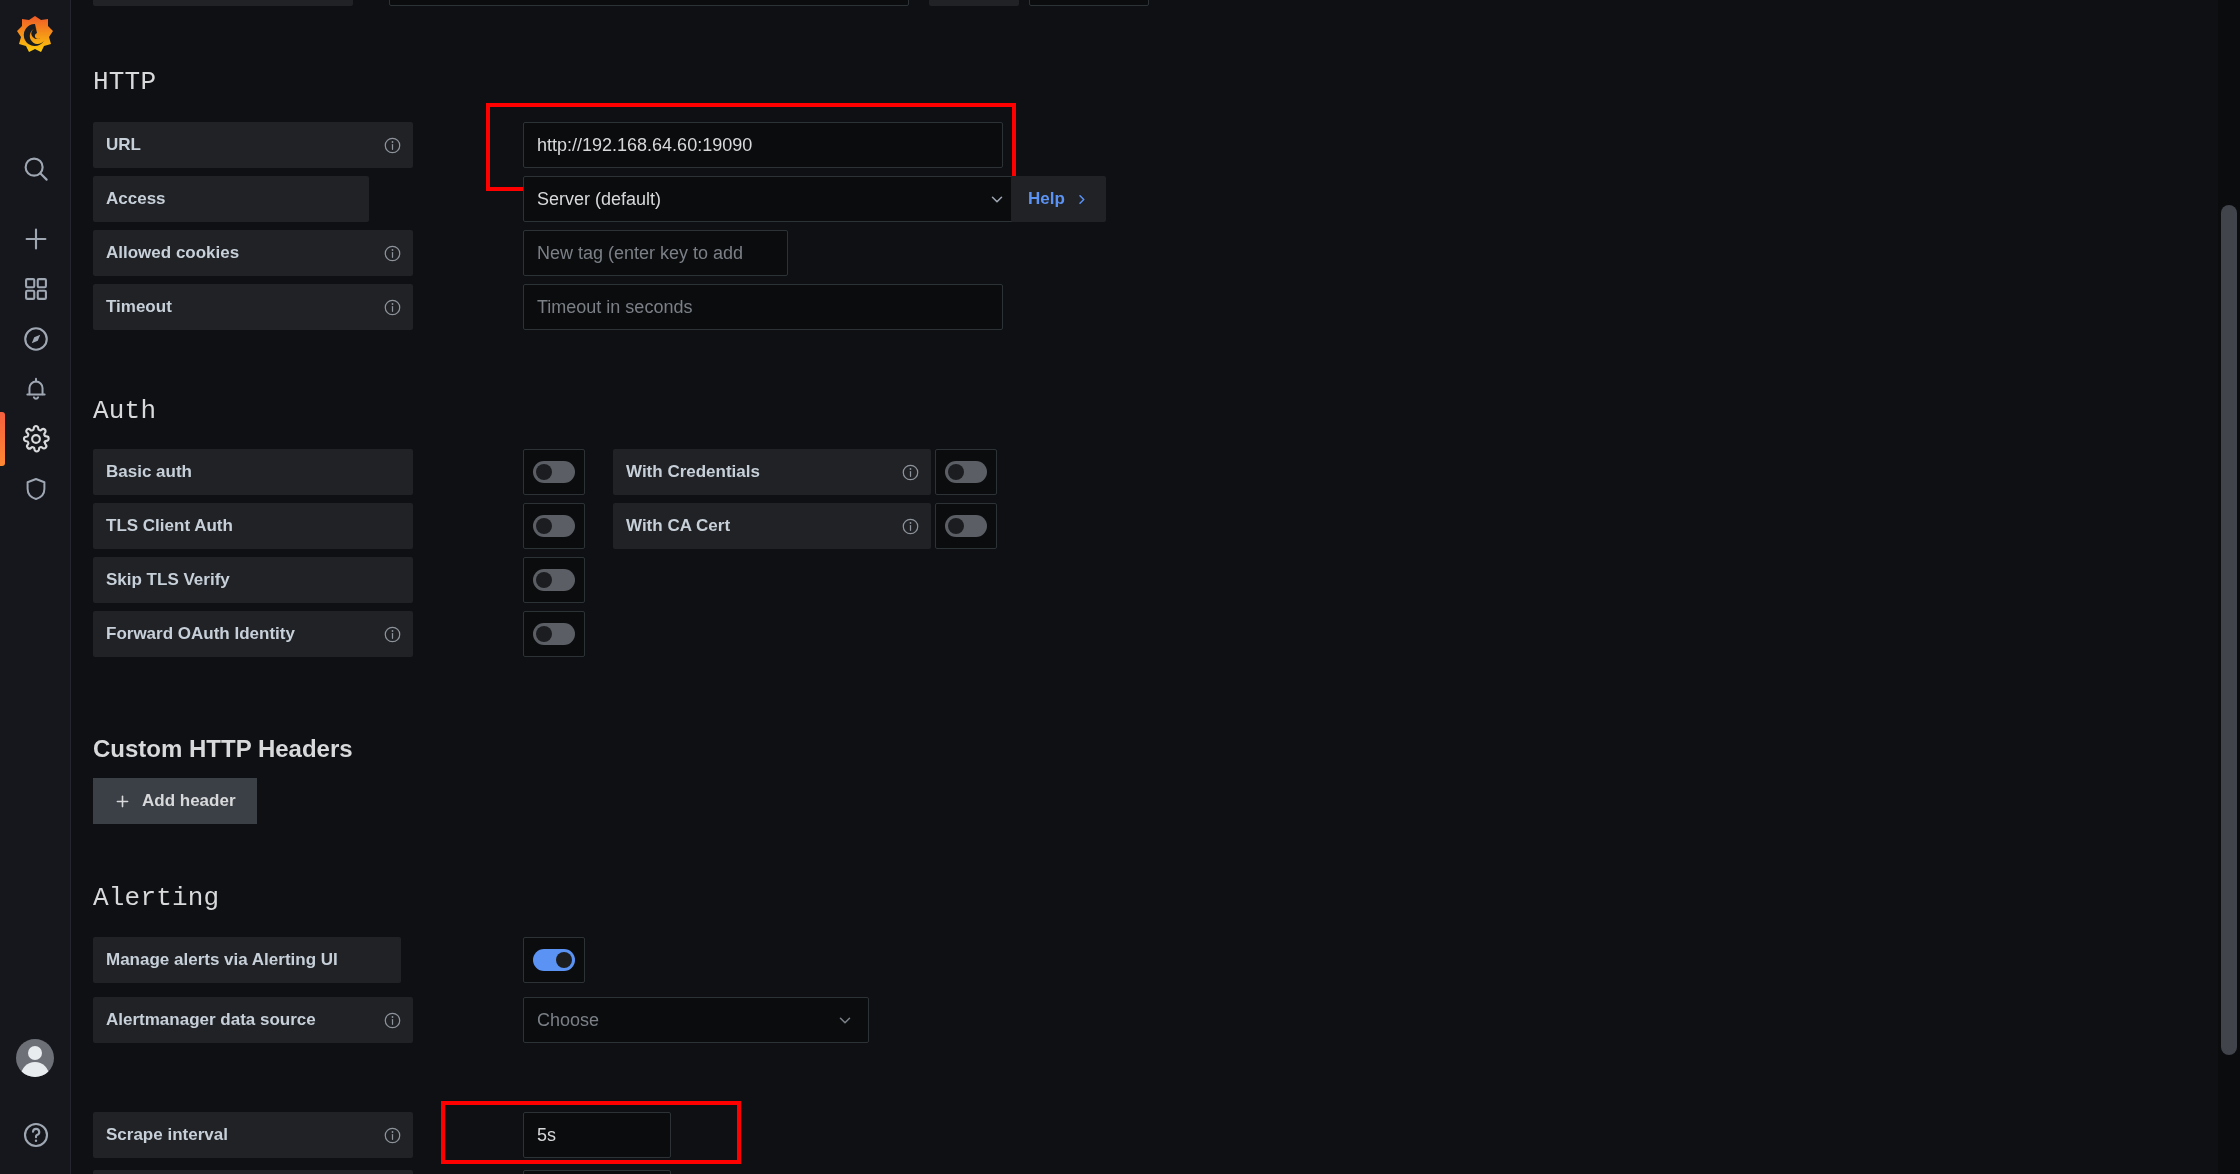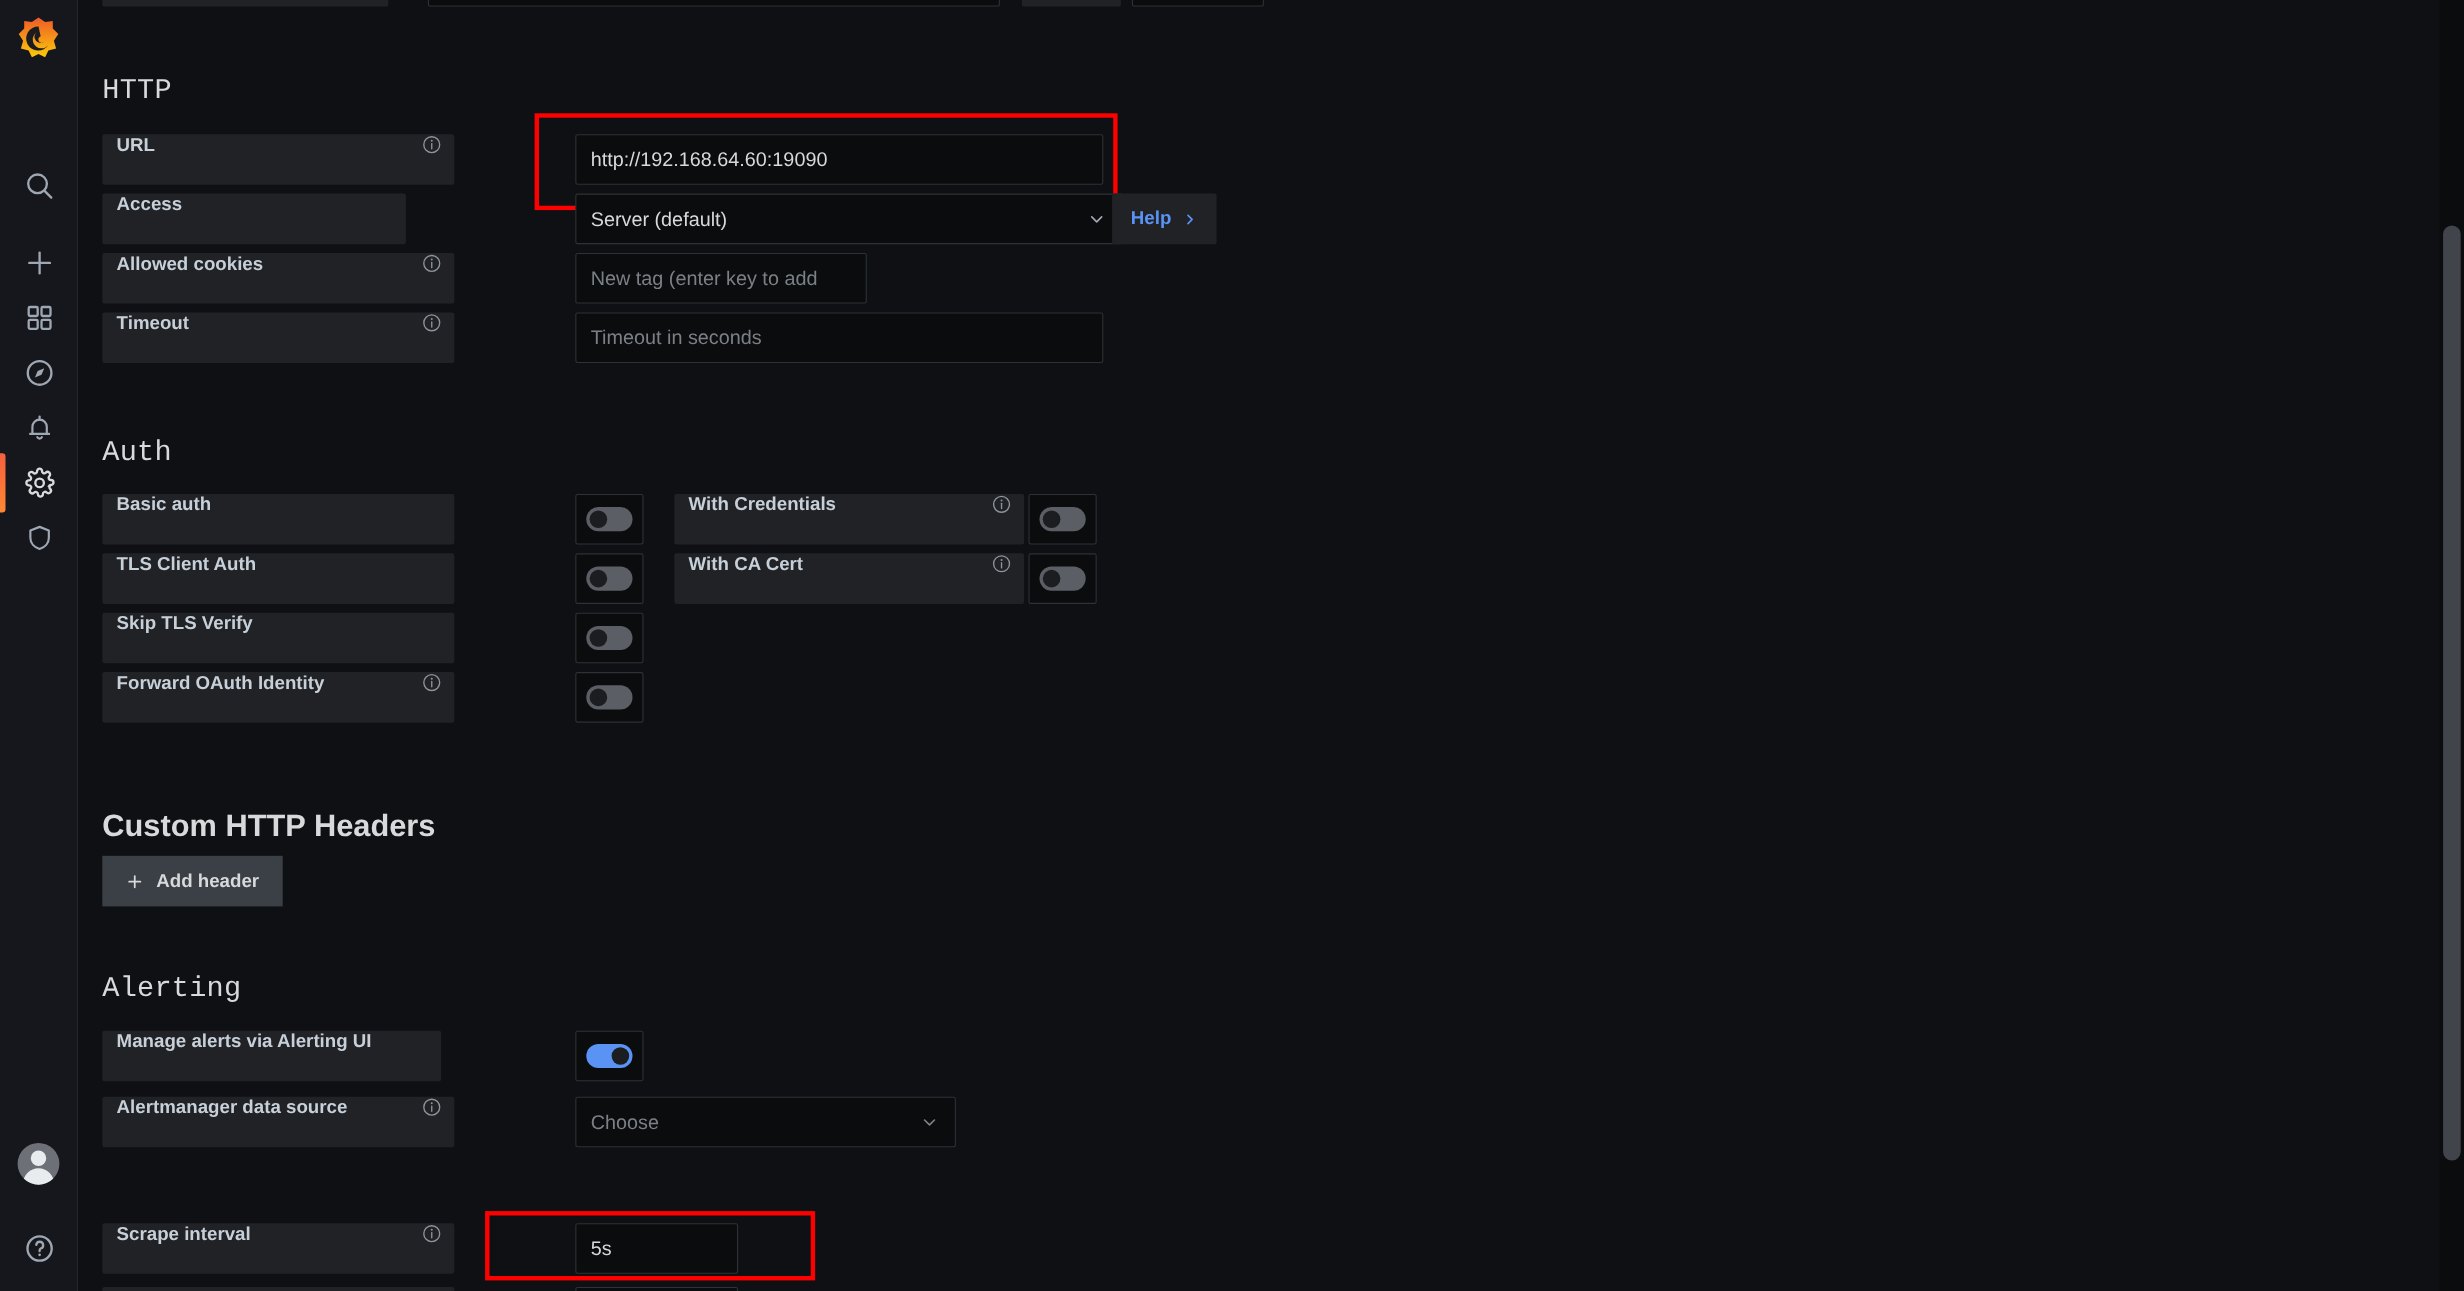--- a/index.html
+++ b/index.html
@@ -53,29 +53,29 @@
   
   .clip { position: absolute; top: -6px; height: 12px; border-radius: 2px; }
 
   .section-title {
     position: absolute;
     font-size: 26px; font-weight: 400; color: #d8d9da;
     letter-spacing: .2px; white-space: nowrap; font-family: Liberation Mono, monospace;
   }
   .subsection-title {
     position: absolute;
-    font-size: 28px; font-weight: 600; color: #d8d9da;
+    font-size: 24px; font-weight: 600; color: #d8d9da;
     white-space: nowrap;
   }
 
   
   .flabel {
     position: absolute; height: 46px;
     background: #202226; border-radius: 2px;
-    display: flex; 
+    display: flex; align-items: center;
   }
   .flabel .txt {
     font-size: 17px; font-weight: 600; color: #c7d0d9;
     padding-left: 13px; white-space: nowrap;
   }
   .flabel .info { margin-left: auto; margin-right: 11px; display:flex; }
 
   
   .finput {
     position: absolute; height: 46px;

